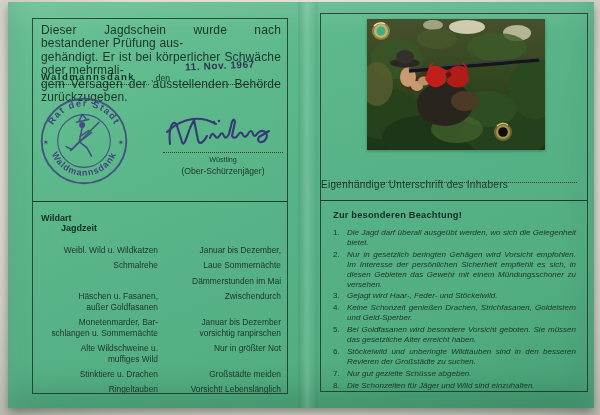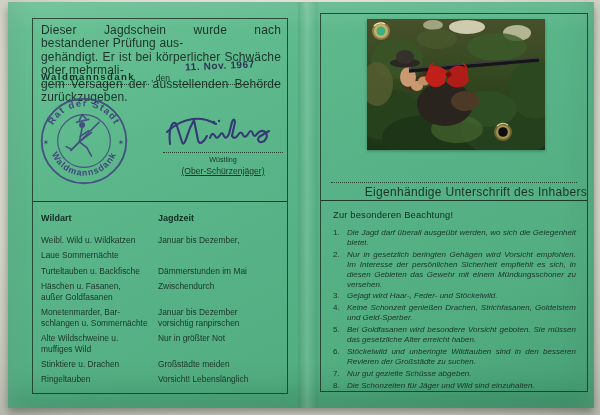--- a/index.html
+++ b/index.html
@@ -53,46 +53,46 @@
   .date-stamp{
     position:absolute;left:12px;top:-10px;
     font-weight:bold;font-size:10px;letter-spacing:.6px;
     color:#2e3554;transform:rotate(-2.5deg);white-space:nowrap;
   }
   .stamp-svg{position:absolute;left:4px;top:74px;}
   .sig-block{position:absolute;left:130px;top:91px;width:120px;text-align:center;}
   .sig-script{display:block;margin:0 auto;}
   .sig-rule{border-bottom:1px dotted rgba(20,40,30,.8);margin-top:2px;}
   .sig-name{font-size:7.2px;margin-top:2px;color:var(--ink);}
-  .sig-title{font-size:8.6px;margin-top:2px;color:var(--ink);text-decoration:underline;}
+  .sig-title{font-size:8.6px;margin-top:2px;color:var(--ink);}
   .divider{position:absolute;left:0;width:100%;height:0;border-top:1.5px solid rgba(18,36,26,.85);}
   .div-left{top:182px;}
   .div-right{top:186px;}
   .wtable{position:absolute;left:8px;top:194px;width:240px;font-size:8.4px;color:var(--ink);}
-  .thead{display:flex;font-weight:bold;font-size:9px;margin-bottom:12px;color:#122d24;}
-  .trow{display:flex;margin-bottom:4.5px;line-height:10.8px;}
+  .thead{display:flex;font-weight:bold;font-size:9px;margin-bottom:12px;color:#122d24;flex-direction:column;}
+  .trow{display:flex;margin-bottom:4.5px;line-height:10.8px;text-align:right;}
   .c1{width:117px;white-space:pre-line;}
-  .c2{flex:1;white-space:pre-line;}
+  .c2{flex:1;white-space:pre-line;margin-left:20px;}
 
   
   .photo{
     position:absolute;left:46px;top:5px;width:178px;height:131px;
     box-shadow:0 1px 3px rgba(10,40,25,.35);
   }
   .caption-rule{
     position:absolute;left:10px;top:168px;width:246px;
     border-bottom:1px dotted rgba(20,40,30,.8);
   }
   .caption{
-    position:absolute;left:0;top:171px;width:100%;text-align:right;
-    font-size:12px;letter-spacing:.3px;color:var(--ink);
+    position:absolute;left:0;top:165px;width:100%;text-align:left;
+    font-size:10px;letter-spacing:.3px;color:var(--ink);
   }
   .notice-title{
     position:absolute;left:12px;top:196px;margin:0;
-    font-size:9.3px;font-weight:normal;letter-spacing:.2px;color:#122d24;
+    font-size:9.3px;font-weight:bold;letter-spacing:.2px;color:#122d24;
   }
   .notices{position:absolute;left:12px;top:214px;width:243px;}
   .notice{display:flex;margin-bottom:2px;font-size:8px;line-height:9.9px;color:var(--ink);}
   .n-num{width:14px;flex:none;}
   .n-text{flex:1;text-align:justify;font-style:italic;}
 </style>
 </head>
 <body>
 
 <div class="scene">
@@ -165,24 +165,24 @@
         <div class="thead">
           <div class="c1">Wildart</div>
           <div class="c2">Jagdzeit</div>
         </div>
         <div>
             <div class="trow">
               <div class="c1">Weibl. Wild u. Wildkatzen</div>
               <div class="c2">Januar bis Dezember,</div>
             </div>
             <div class="trow">
+              <div class="c1">Schmalrehe</div>
               <div class="c2">Laue Sommernächte</div>
             </div>
             <div class="trow">
-              <div class="c1">Turteltauben u. Backfische</div>
               <div class="c2">Dämmerstunden im Mai</div>
             </div>
             <div class="trow">
               <div class="c1">Häschen u. Fasanen,
 außer Goldfasanen</div>
               <div class="c2">Zwischendurch</div>
             </div>
             <div class="trow">
               <div class="c1">Monetenmarder, Bar-
 schlangen u. Sommernächte</div>

